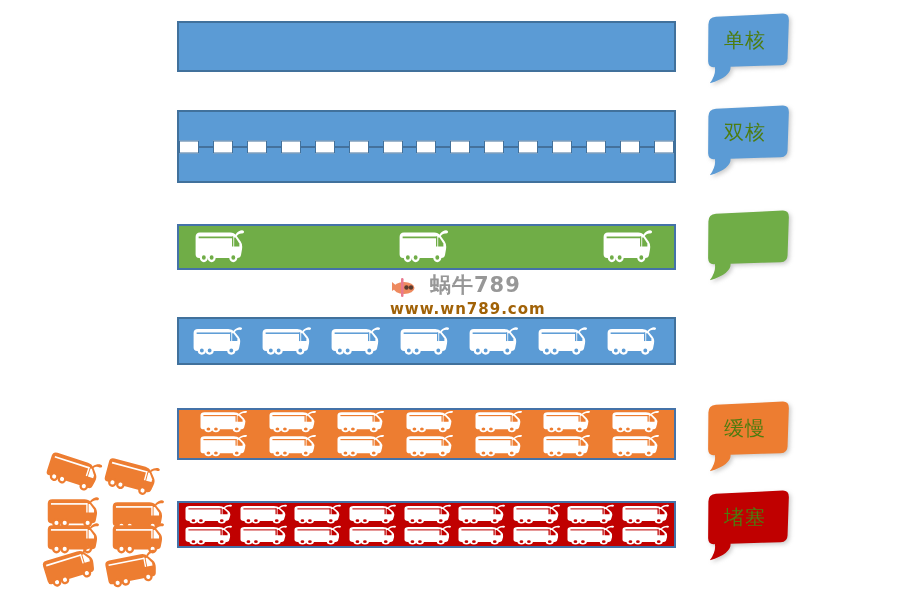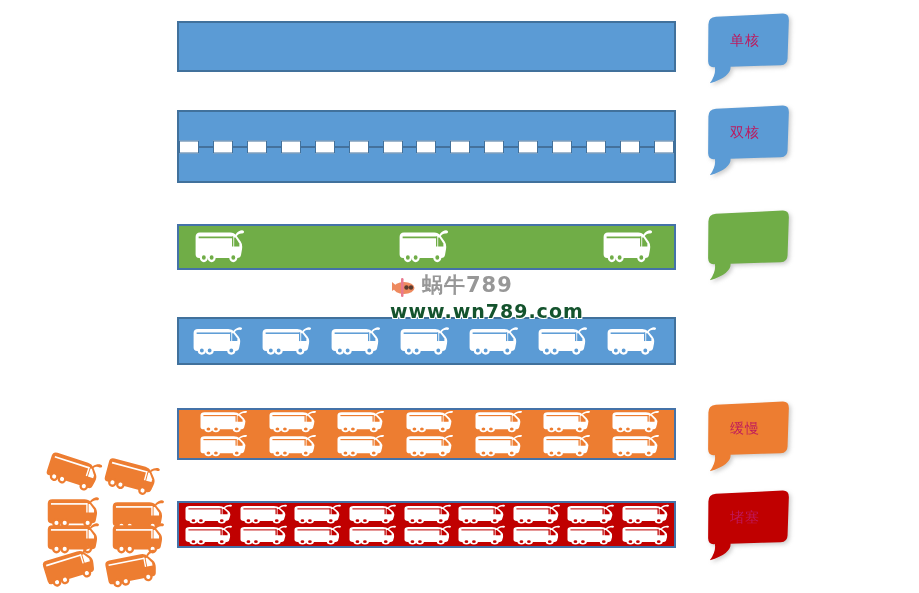--- a/index.html
+++ b/index.html
@@ -54,21 +54,21 @@
 
   .row-jam .lane{padding:0 4px;height:21px;}
   .row-jam .bus{width:50px;height:21px;}
 
   
   .bubble{position:absolute;left:699px;width:94px;height:76px;}
   .bubble svg{display:block;width:94px;height:76px;filter:drop-shadow(2px 2px 2px rgba(110,110,110,.35));}
   .bubble-label{
     position:absolute;left:8px;right:10px;top:3px;height:51px;
     display:flex;align-items:center;justify-content:center;
-    color:#be185d;font-size:14px;letter-spacing:1px;
+    color:#4d7c0f;font-size:20px;letter-spacing:1px;
   }
   .bubble-single-core{top:12px;}
   .bubble-dual-core{top:104px;}
   .bubble-smooth{top:209px;}
   .bubble-normal{top:305px;}
   .bubble-slow{top:400px;}
   .bubble-jam{top:489px;}
 
   
   .sb{position:absolute;line-height:0;}
@@ -80,27 +80,27 @@
   .sb5{left:45px;top:522px;}
   .sb6{left:110px;top:522px;}
   .sb7{left:42px;top:551px;transform:rotate(-17deg);}
   .sb8{left:104px;top:553px;transform:rotate(-11deg);}
 
   
   .watermark{
     position:absolute;left:390px;top:271px;z-index:5;
     display:flex;flex-direction:column;
   }
-  .wm-row{display:flex;align-items:center;gap:5px;}
+  .wm-row{display:flex;align-items:center;gap:13px;}
   .wm-brand{
     font-size:21px;font-weight:bold;color:#979797;letter-spacing:1px;
     text-shadow:1px 1px 0 #fff,-1px -1px 0 #fff,1px -1px 0 #fff,-1px 1px 0 #fff;
   }
   .wm-url{
-    margin-top:1px;font-size:19px;font-weight:bold;color:#14532d;letter-spacing:1px;
+    margin-top:1px;font-size:15px;font-weight:bold;color:#a16207;letter-spacing:1px;
     text-shadow:1px 1px 0 #fff,-1px -1px 0 #fff,1px -1px 0 #fff,-1px 1px 0 #fff;
   }
 </style>
 </head>
 <body>
 
 <div class="stage">
 
   <div class="watermark">
     <div class="wm-row">

